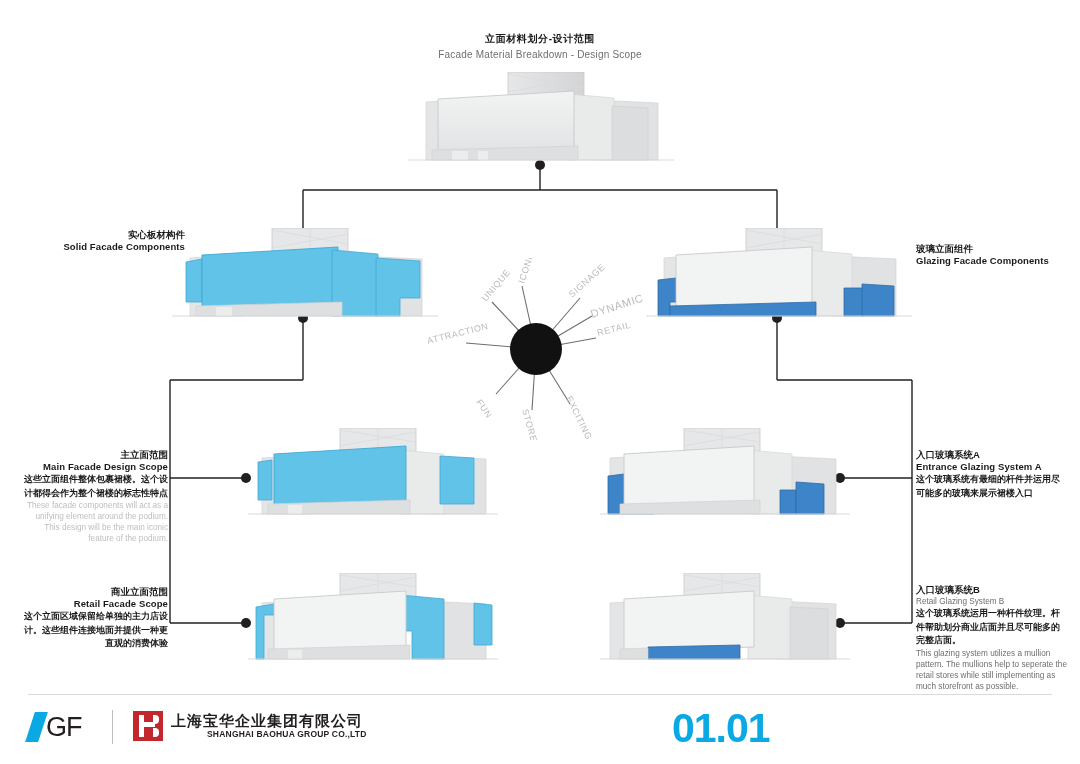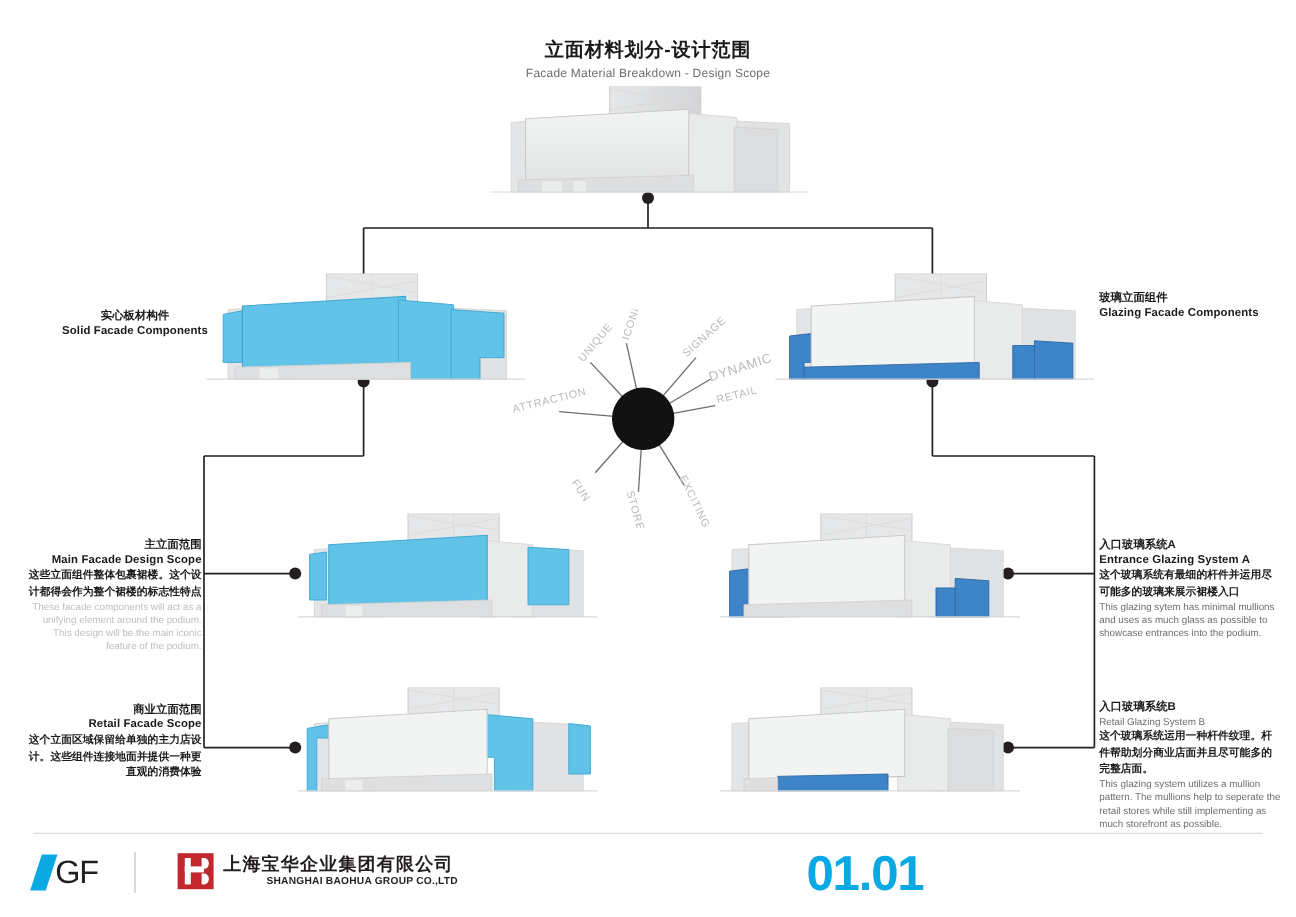--- a/index.html
+++ b/index.html
@@ -15,21 +15,21 @@
 
   
   .cn{font-size:9.5px;line-height:13px;font-weight:bold;color:#1a1a1a;}
   .en-bold{font-size:9.5px;line-height:12px;font-weight:bold;color:#1a1a1a;letter-spacing:.1px;}
   .en{font-size:8.2px;line-height:11px;color:#6d6e71;font-weight:normal;}
   .en.faded{color:#bcbec0;}
   .cn.body{font-size:9px;line-height:13.5px;font-weight:bold;color:#1a1a1a;}
 
   
   .title-block{position:absolute;left:0;top:32px;width:1080px;text-align:center;}
-  .title-cn{font-size:16px;font-weight:bold;letter-spacing:.6px;color:#1a1a1a;}
+  .title-cn{font-size:10px;font-weight:bold;letter-spacing:.6px;color:#1a1a1a;}
   .title-en{font-size:10px;color:#6d6e71;margin-top:3px;letter-spacing:.2px;}
 
   
   .wires{position:absolute;left:0;top:0;width:1080px;height:764px;pointer-events:none;}
 
   
   .bld{position:absolute;}
   .bld svg{display:block;}
 
   
@@ -41,21 +41,21 @@
   .radial{position:absolute;left:420px;top:258px;width:232px;height:182px;}
   .radial svg{display:block;}
 
   
   .footer{position:absolute;left:0;top:694px;width:1080px;height:70px;}
   .footer-rule{position:absolute;left:28px;top:0;width:1024px;height:1px;background:#d9dadb;}
   .gf-logo{position:absolute;left:30px;top:18px;display:flex;align-items:center;}
   .gf-slash{width:13px;height:30px;background:#0aa9e3;transform:skewX(-18deg);margin-right:3px;}
   .gf-text{font-size:27px;font-weight:normal;letter-spacing:-1px;color:#231f20;line-height:30px;font-family:"Liberation Sans",sans-serif;}
   .divider-v{position:absolute;left:112px;top:16px;width:1px;height:34px;background:#bcbec0;}
-  .baohua{position:absolute;left:148px;top:17px;display:flex;align-items:center;justify-content:center;}
+  .baohua{position:absolute;left:133px;top:17px;display:flex;align-items:center;justify-content:center;}
   .bh-mark{width:30px;height:30px;background:#c1272d;position:relative;margin-right:8px;}
   .bh-mark::before{content:"";position:absolute;left:6px;top:4px;width:5px;height:22px;background:#fff;}
   .bh-mark::after{content:"";position:absolute;left:6px;top:11px;width:16px;height:5px;background:#fff;}
   .bh-mark i{position:absolute;right:4px;top:4px;width:6px;height:9px;background:#fff;border-radius:0 4px 4px 0;}
   .bh-mark u{position:absolute;right:4px;bottom:4px;width:6px;height:9px;background:#fff;border-radius:0 4px 4px 0;}
   .bh-cn{font-size:15px;font-weight:bold;color:#231f20;letter-spacing:1px;line-height:17px;}
   .bh-en{font-size:8.5px;font-weight:bold;color:#231f20;letter-spacing:.2px;line-height:11px;margin-left:36px;}
   .pagenum{position:absolute;left:672px;top:706px;font-size:41px;font-weight:bold;color:#0aa9e3;letter-spacing:-1px;line-height:44px;}
 </style>
 </head>
@@ -142,21 +142,21 @@
 
       <path d="M14,34 L30,31 L30,74 L14,74 Z" fill="#62c3e8" stroke="#3fa8d4" stroke-width=".8"></path>
       <path d="M30,27 L166,19 L166,76 L30,80 Z" fill="#62c3e8" stroke="#3fa8d4" stroke-width=".9"></path>
       <path d="M160,22 L206,26 L206,88 L160,88 Z" fill="#62c3e8" stroke="#3fa8d4" stroke-width=".8"></path>
       <path d="M204,30 L248,33 L248,70 L228,70 L228,88 L204,88 Z" fill="#62c3e8" stroke="#3fa8d4" stroke-width=".8"></path>
       <path d="M24,78 L170,74 L170,88 L24,88 Z" fill="#dedfe0" stroke="#d0d1d2" stroke-width=".7"></path>
       <rect x="44" y="79" width="16" height="9" fill="#eceded"></rect>
       <line x1="0" y1="88" x2="266" y2="88" stroke="#d8d9da" stroke-width="1"></line>
     </svg>
   </div>
-  <div class="lbl right-align" style="left:40px;top:257px;width:145px;text-align:center;">
+  <div class="lbl right-align" style="left:40px;top:228px;width:145px;">
     <div class="cn">实心板材构件</div>
     <div class="en-bold">Solid Facade Components</div>
   </div>
 
   <div class="bld" style="left:646px;top:228px;">
     <svg width="266" height="98" viewBox="0 0 266 98">
       <rect x="100" y="0" width="76" height="42" fill="#e6e7e8" stroke="#cacbcc" stroke-width=".8"></rect>
       <path d="M100,2 L176,16 M100,20 L176,6 M138,0 L138,42" stroke="#d9dadb" stroke-width=".7" fill="none"></path>
       <path d="M18,30 L72,26 L72,88 L18,88 Z" fill="#e4e5e6" stroke="#d2d3d4" stroke-width=".7"></path>
       <path d="M186,28 L250,31 L250,88 L186,88 Z" fill="#e1e2e3" stroke="#d2d3d4" stroke-width=".7"></path>
@@ -261,21 +261,20 @@
       <path d="M196,54 L224,56 L224,86 L196,86 Z" fill="#3d85c8" stroke="#2f6ba6" stroke-width=".8"></path>
       <path d="M24,26 L154,18 L154,74 L24,78 Z" fill="#f2f3f3" stroke="#c9cacb" stroke-width=".9"></path>
       <path d="M20,76 L160,72 L160,86 L20,86 Z" fill="#dedfe0" stroke="#d0d1d2" stroke-width=".7"></path>
       <line x1="0" y1="86" x2="250" y2="86" stroke="#d8d9da" stroke-width="1"></line>
     </svg>
   </div>
   <div class="lbl left-align" style="left:916px;top:448px;width:152px;">
     <div class="cn">入口玻璃系统A</div>
     <div class="en-bold">Entrance Glazing System A</div>
     <div class="cn body">这个玻璃系统有最细的杆件并运用尽可能多的玻璃来展示裙楼入口</div>
-    <div class="en">This glazing sytem has minimal mullions and uses as much glass as possible to showcase entrances into the podium.</div>
   </div>
 
   <div class="bld" style="left:600px;top:573px;">
     <svg width="250" height="96" viewBox="0 0 250 96">
       <rect x="84" y="0" width="76" height="40" fill="#e6e7e8" stroke="#cacbcc" stroke-width=".8"></rect>
       <path d="M84,2 L160,14 M84,18 L160,4 M122,0 L122,40" stroke="#d9dadb" stroke-width=".7" fill="none"></path>
       <path d="M10,30 L62,27 L62,86 L10,86 Z" fill="#e4e5e6" stroke="#d2d3d4" stroke-width=".7"></path>
       <path d="M176,28 L236,31 L236,86 L176,86 Z" fill="#e1e2e3" stroke="#d2d3d4" stroke-width=".7"></path>
       <path d="M148,22 L192,26 L192,86 L148,86 Z" fill="#e9eaea" stroke="#d4d5d6" stroke-width=".7"></path>
       <path d="M190,34 L228,36 L228,86 L190,86 Z" fill="#dcdddf" stroke="#cfd0d1" stroke-width=".7"></path>

